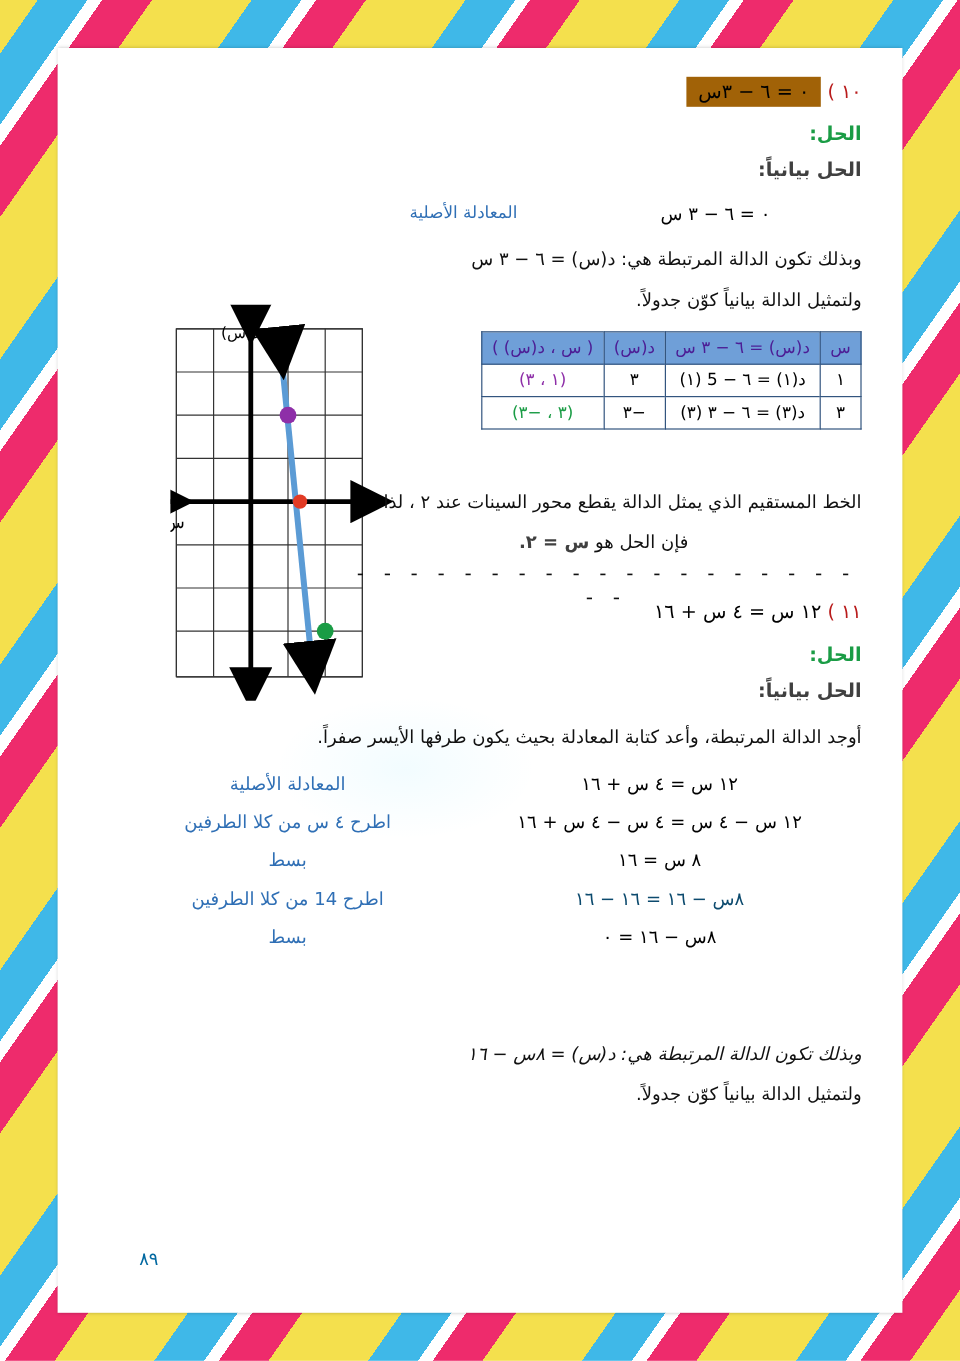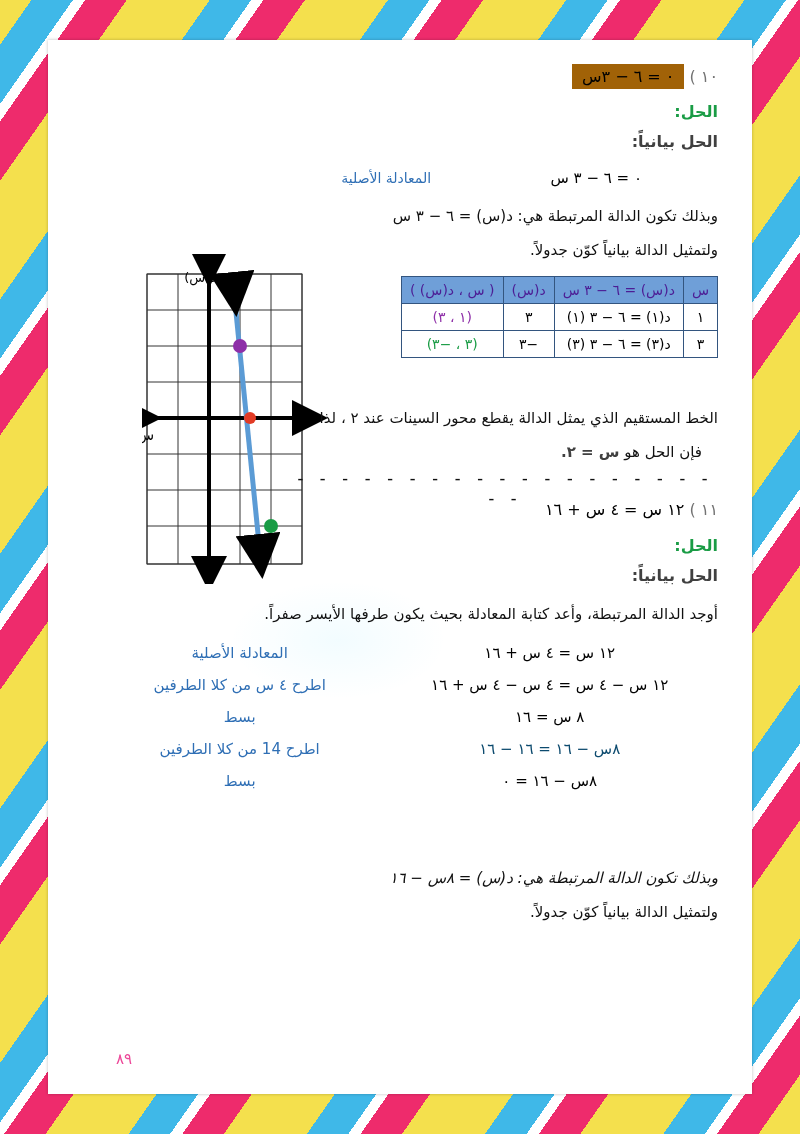--- a/index.html
+++ b/index.html
@@ -33,21 +33,21 @@
     left:34px;right:34px;top:24px;bottom:20px;
   }
 
   
   .ar{ font-size:15px; color:#111; line-height:1.9; }
   .row{ position:absolute; }
   .right{ text-align:right; }
 
   .q-label{
     display:inline-block;
-    font-size:16px;color:#737373;
+    font-size:16px;color:#b91c1c;
   }
   .q-box{
     display:inline-block;
     background:#a16207;
     padding:3px 10px;
     font-size:16px;
   }
   .green{ color:#1a9c45; font-weight:bold; }
   .magenta{ color:#404040; font-weight:bold; }
   .blue-note{ color:#2f6fb5; font-size:14px; }
@@ -87,22 +87,22 @@
   .graph-wrap{ position:absolute; }
 
   
   .steps{ width:100%; }
   .steps td{ font-size:15px; padding:6px 4px; vertical-align:middle; }
   .steps td.eq{ text-align:center; width:54%; }
   .steps td.note{ text-align:center; width:46%; }
 
   .page-num{
     position:absolute;
-    left:34px;bottom:6px;
-    font-size:15px;color:#ec4899;
+    left:34px;bottom:16px;
+    font-size:15px;color:#0369a1;
   }
   
   .wm{
     position:absolute;left:180px;top:540px;width:220px;height:120px;
     background:radial-gradient(ellipse at center, rgba(0,200,255,.05), rgba(255,255,255,0) 70%);
     pointer-events:none;
   }
 </style>
 </head>
 <body>
@@ -146,21 +146,21 @@
           <tr>
             <th>س</th>
             <th>د(س) = ٦ − ٣ س</th>
             <th>د(س)</th>
             <th>( س ، د(س) )</th>
           </tr>
         </thead>
         <tbody>
           <tr>
             <td>١</td>
-            <td>د(١) = ٦ − ٣ (١)</td>
+            <td>د(١) = ٦ − 5 (١)</td>
             <td>٣</td>
             <td class="pair-purple">(١ ، ٣)</td>
           </tr>
           <tr>
             <td>٣</td>
             <td>د(٣) = ٦ − ٣ (٣)</td>
             <td>−٣</td>
             <td class="pair-green">(٣ ، −٣)</td>
           </tr>
         </tbody>
@@ -204,21 +204,21 @@
         <circle cx="98" cy="92" r="7" fill="#8e2fa8"></circle>
         <circle cx="108" cy="164" r="6" fill="#e23b25"></circle>
         <circle cx="129" cy="272" r="7" fill="#1a9c45"></circle>
 
         <text x="74" y="28" font-size="13" fill="#000" font-family="DejaVu Sans, sans-serif">د(س)</text>
         <text x="12" y="186" font-size="14" fill="#000" font-family="DejaVu Sans, sans-serif">س</text>
       </svg>
     </div>
 
     <div class="row ar right" style="top:340px;right:0;width:430px;">الخط المستقيم الذي يمثل الدالة يقطع محور  السينات عند ٢ ، لذا</div>
-    <div class="row ar" style="top:374px;right:16px;width:430px;text-align:right;">
+    <div class="row ar" style="top:374px;right:0;width:430px;text-align:center;">
       <span>فإن الحل هو </span><span class="magenta">س = ٢.</span>
     </div>
 
     <div class="row dashes" style="top:404px;right:0;width:430px;text-align:center;">- - - - - - - - - - - - - - - - - - - - -</div>
 
     <div class="row" style="top:436px;right:0;left:0;text-align:right;">
       <span class="q-label">١١ )</span>
       <span style="font-size:16px;">١٢ س = ٤ س + ١٦</span>
     </div>
 

